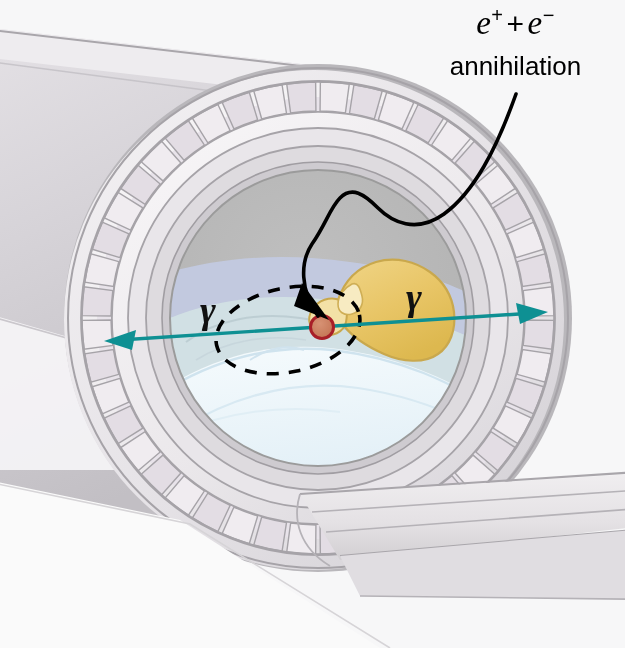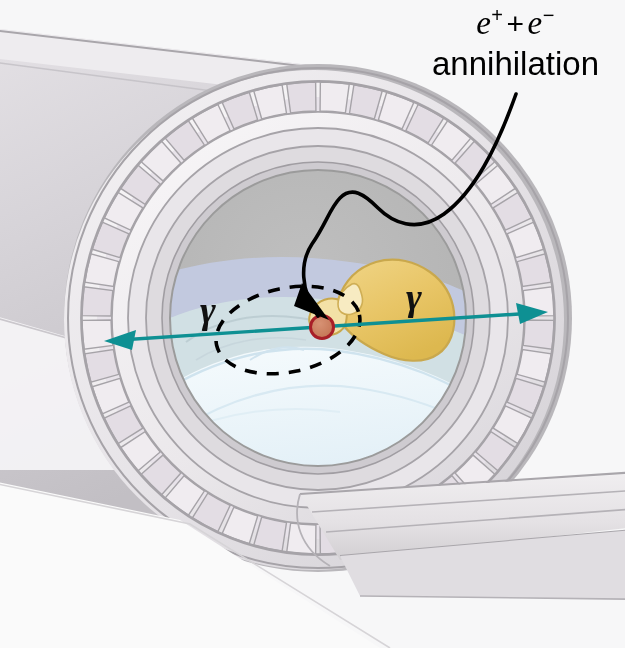--- a/index.html
+++ b/index.html
@@ -47,22 +47,22 @@
     font-family: "Liberation Sans", sans-serif;
   }
   .label-line1 .plus {
     font-style: normal;
     font-family: "Liberation Sans", sans-serif;
     font-size: 30px;
     padding: 0 3px;
   }
   .label-line2 {
     font-family: "Liberation Sans", sans-serif;
-    font-size: 33px;
-    margin-top: 2px;
+    font-size: 26px;
+    margin-top: 8px;
     white-space: nowrap;
   }
   .gamma {
     position: absolute;
     font-family: "Liberation Serif", serif;
     font-style: italic;
     font-size: 38px;
     color: #111111;
     pointer-events: none;
     font-weight: 600;

